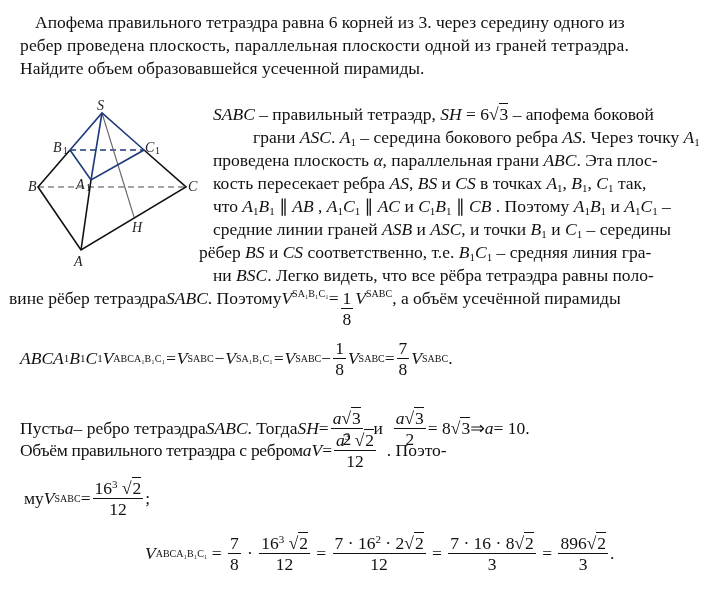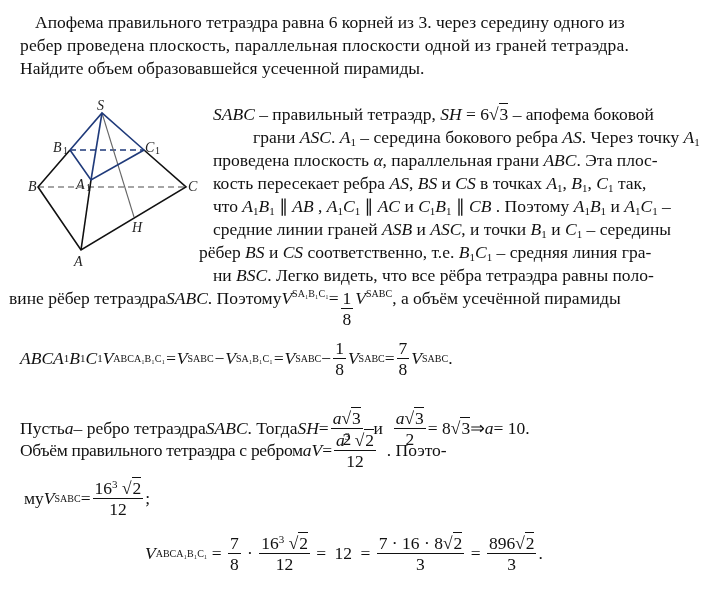--- a/index.html
+++ b/index.html
@@ -168,20 +168,21 @@
       <span class="num">7</span>
       <span>8</span>
     </span>
   <span style="white-space:pre"> · </span>
   <span class="frac">
       <span class="num"><span>16</span><sup>3</sup> √<span class="sq">2</span></span>
       <span>12</span>
     </span>
   <span style="white-space:pre"> = </span>
   <span class="frac">
+      <span class="num"><span>7 · 16</span><sup>2</sup><span> · 2</span>√<span class="sq">2</span></span>
       <span>12</span>
     </span>
   <span style="white-space:pre"> = </span>
   <span class="frac">
       <span class="num"><span>7 · 16 · 8</span>√<span class="sq">2</span></span>
       <span>3</span>
     </span>
   <span style="white-space:pre"> = </span>
   <span class="frac">
       <span class="num"><span>896</span>√<span class="sq">2</span></span>

